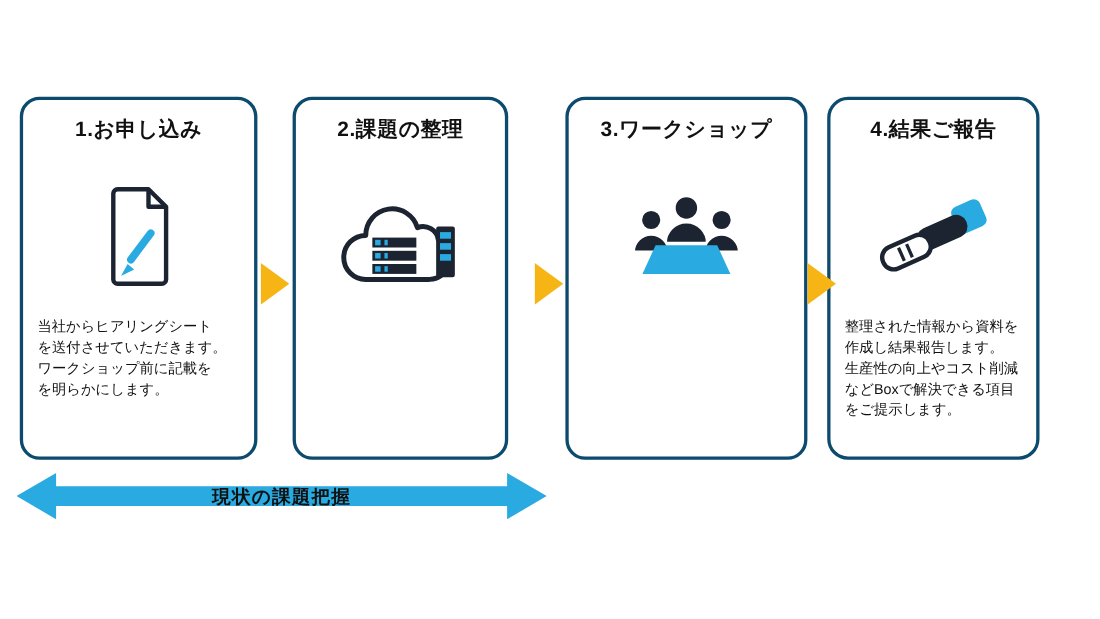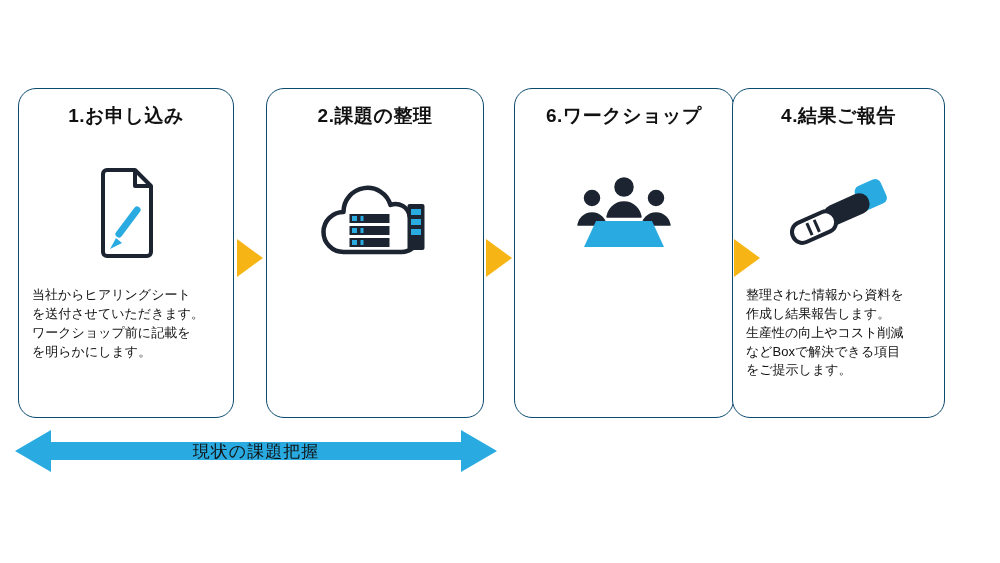--- a/index.html
+++ b/index.html
@@ -7,28 +7,28 @@
     width: 1000px; height: 563px;
     background: #ffffff;
     font-family: "Liberation Sans", "DejaVu Sans", sans-serif;
     position: relative; overflow: hidden;
   }
   .stage { position: absolute; inset: 0; }
 
   .card {
     position: absolute; top: 88px; height: 330px;
     background: #ffffff;
-    border: 1px solid #0c4a6e;
+    border: 3px solid #0c4a6e;
     border-radius: 18px;
     box-sizing: border-box;
   }
   #card-1 { left: 18px;  width: 216px; }
-  #card-2 { left: 266px; width: 218px; }
+  #card-2 { left: 266px; width: 196px; }
   #card-3 { left: 514px; width: 220px; }
-  #card-4 { left: 732px; width: 213px; }
+  #card-4 { left: 752px; width: 193px; border-radius: 19px; }
 
   .card-title {
     position: absolute; top: 14px; left: 0; right: 0;
     text-align: center;
     font-size: 19px; font-weight: bold; color: #111111;
     letter-spacing: 0.5px;
   }
   .card-icon {
     position: absolute; top: 56px; left: 0; right: 0; height: 138px;
     display: flex; align-items: center; justify-content: center;
@@ -44,21 +44,21 @@
   #connector-2 { left: 486px; }
   #connector-3 { left: 734px; }
 
   .phase { position: absolute; top: 430px; width: 482px; height: 42px; }
   #phase-1 { left: 15px; }
   #phase-2 { left: 503px; }
   .phase svg { position: absolute; inset: 0; width: 100%; height: 100%; }
   .phase-label {
     position: absolute; inset: 0;
     display: flex; align-items: center; justify-content: center;
-    font-size: 17px; letter-spacing: 1px;
+    font-size: 17px; letter-spacing: 1px; font-weight: bold;
   }
   #phase-1 .phase-label { color: #111111; }
   #phase-2 .phase-label { color: #ffffff; }
 </style>
 </head>
 <body>
 
 <div class="stage">
 
   <div class="card" id="card-1">
@@ -97,21 +97,21 @@
           <rect x="92" y="40" width="17" height="46" rx="2" fill="#1B2430"></rect>
           <rect x="95.5" y="45" width="10" height="6" fill="#29ABE2"></rect>
           <rect x="95.5" y="55" width="10" height="6" fill="#29ABE2"></rect>
           <rect x="95.5" y="65" width="10" height="6" fill="#29ABE2"></rect>
         </g>
       </svg>
     </div>
   </div>
 
   <div class="card" id="card-3">
-    <div class="card-title">6.ワークショップ</div>
+    <div class="card-title">3.ワークショップ</div>
     <div class="card-icon">
       <svg width="120" height="95" viewBox="0 0 120 95">
         <circle cx="60" cy="20" r="11" fill="#1B2430" stroke="#ffffff" stroke-width="2.5"></circle>
         <path d="M41 52 a19 19 0 0 1 38 0 z" fill="#1B2430" stroke="#ffffff" stroke-width="2.5"></path>
         <circle cx="28" cy="31" r="9.5" fill="#1B2430" stroke="#ffffff" stroke-width="2.5"></circle>
         <path d="M12 60 a16 16 0 0 1 32 0 z" fill="#1B2430" stroke="#ffffff" stroke-width="2.5"></path>
         <circle cx="92" cy="31" r="9.5" fill="#1B2430" stroke="#ffffff" stroke-width="2.5"></circle>
         <path d="M76 60 a16 16 0 0 1 32 0 z" fill="#1B2430" stroke="#ffffff" stroke-width="2.5"></path>
         <polygon points="32,54 88,54 100,80 20,80" fill="#29ABE2"></polygon>
       </svg>

